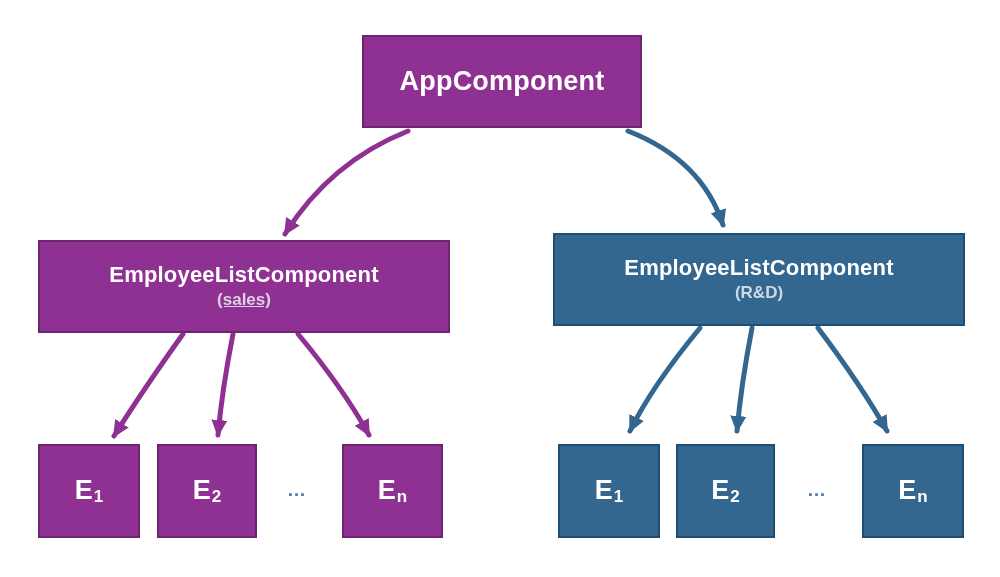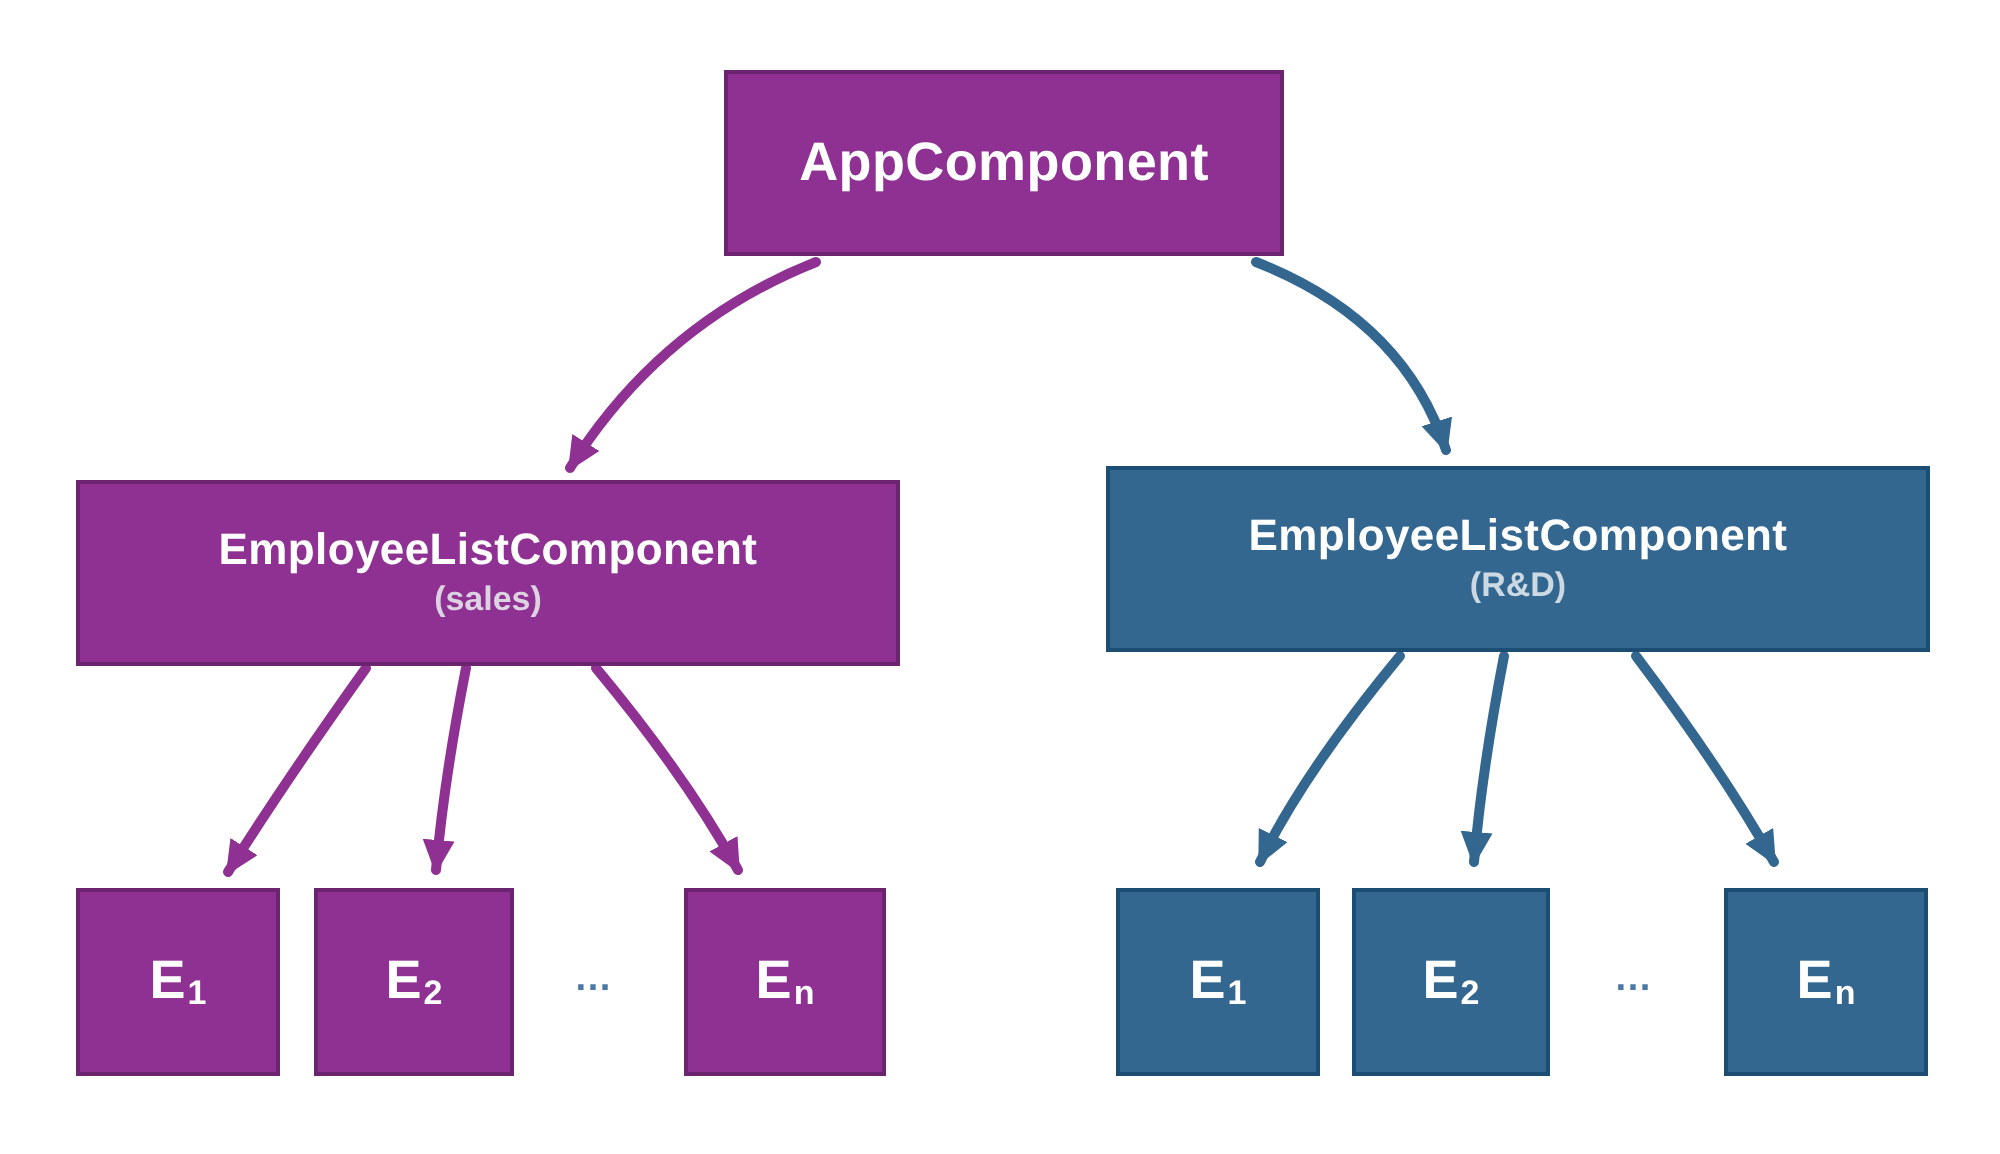--- a/index.html
+++ b/index.html
@@ -44,21 +44,21 @@
     background: var(--purple);
     border: 2px solid var(--purple-border);
   }
   .box.blue {
     background: var(--blue);
     border: 2px solid var(--blue-border);
   }
   .title-lg { font-size: 27px; letter-spacing: 0.2px; }
   .title-md { font-size: 22px; letter-spacing: 0.2px; line-height: 1.1; }
   .sublabel { font-size: 17px; margin-top: 3px; }
-  .box.purple .sublabel { color: var(--subtext-purple); }
+  .box.purple .sublabel { color: var(--subtext-purple); text-decoration: underline; }
   .box.blue   .sublabel { color: var(--subtext-blue); }
   .leaf-label { font-size: 27px; }
   .leaf-label .sub {
     font-size: 17px;
     vertical-align: -3px;
     margin-left: 1px;
   }
   .ellipsis {
     position: absolute;
     width: 40px;

